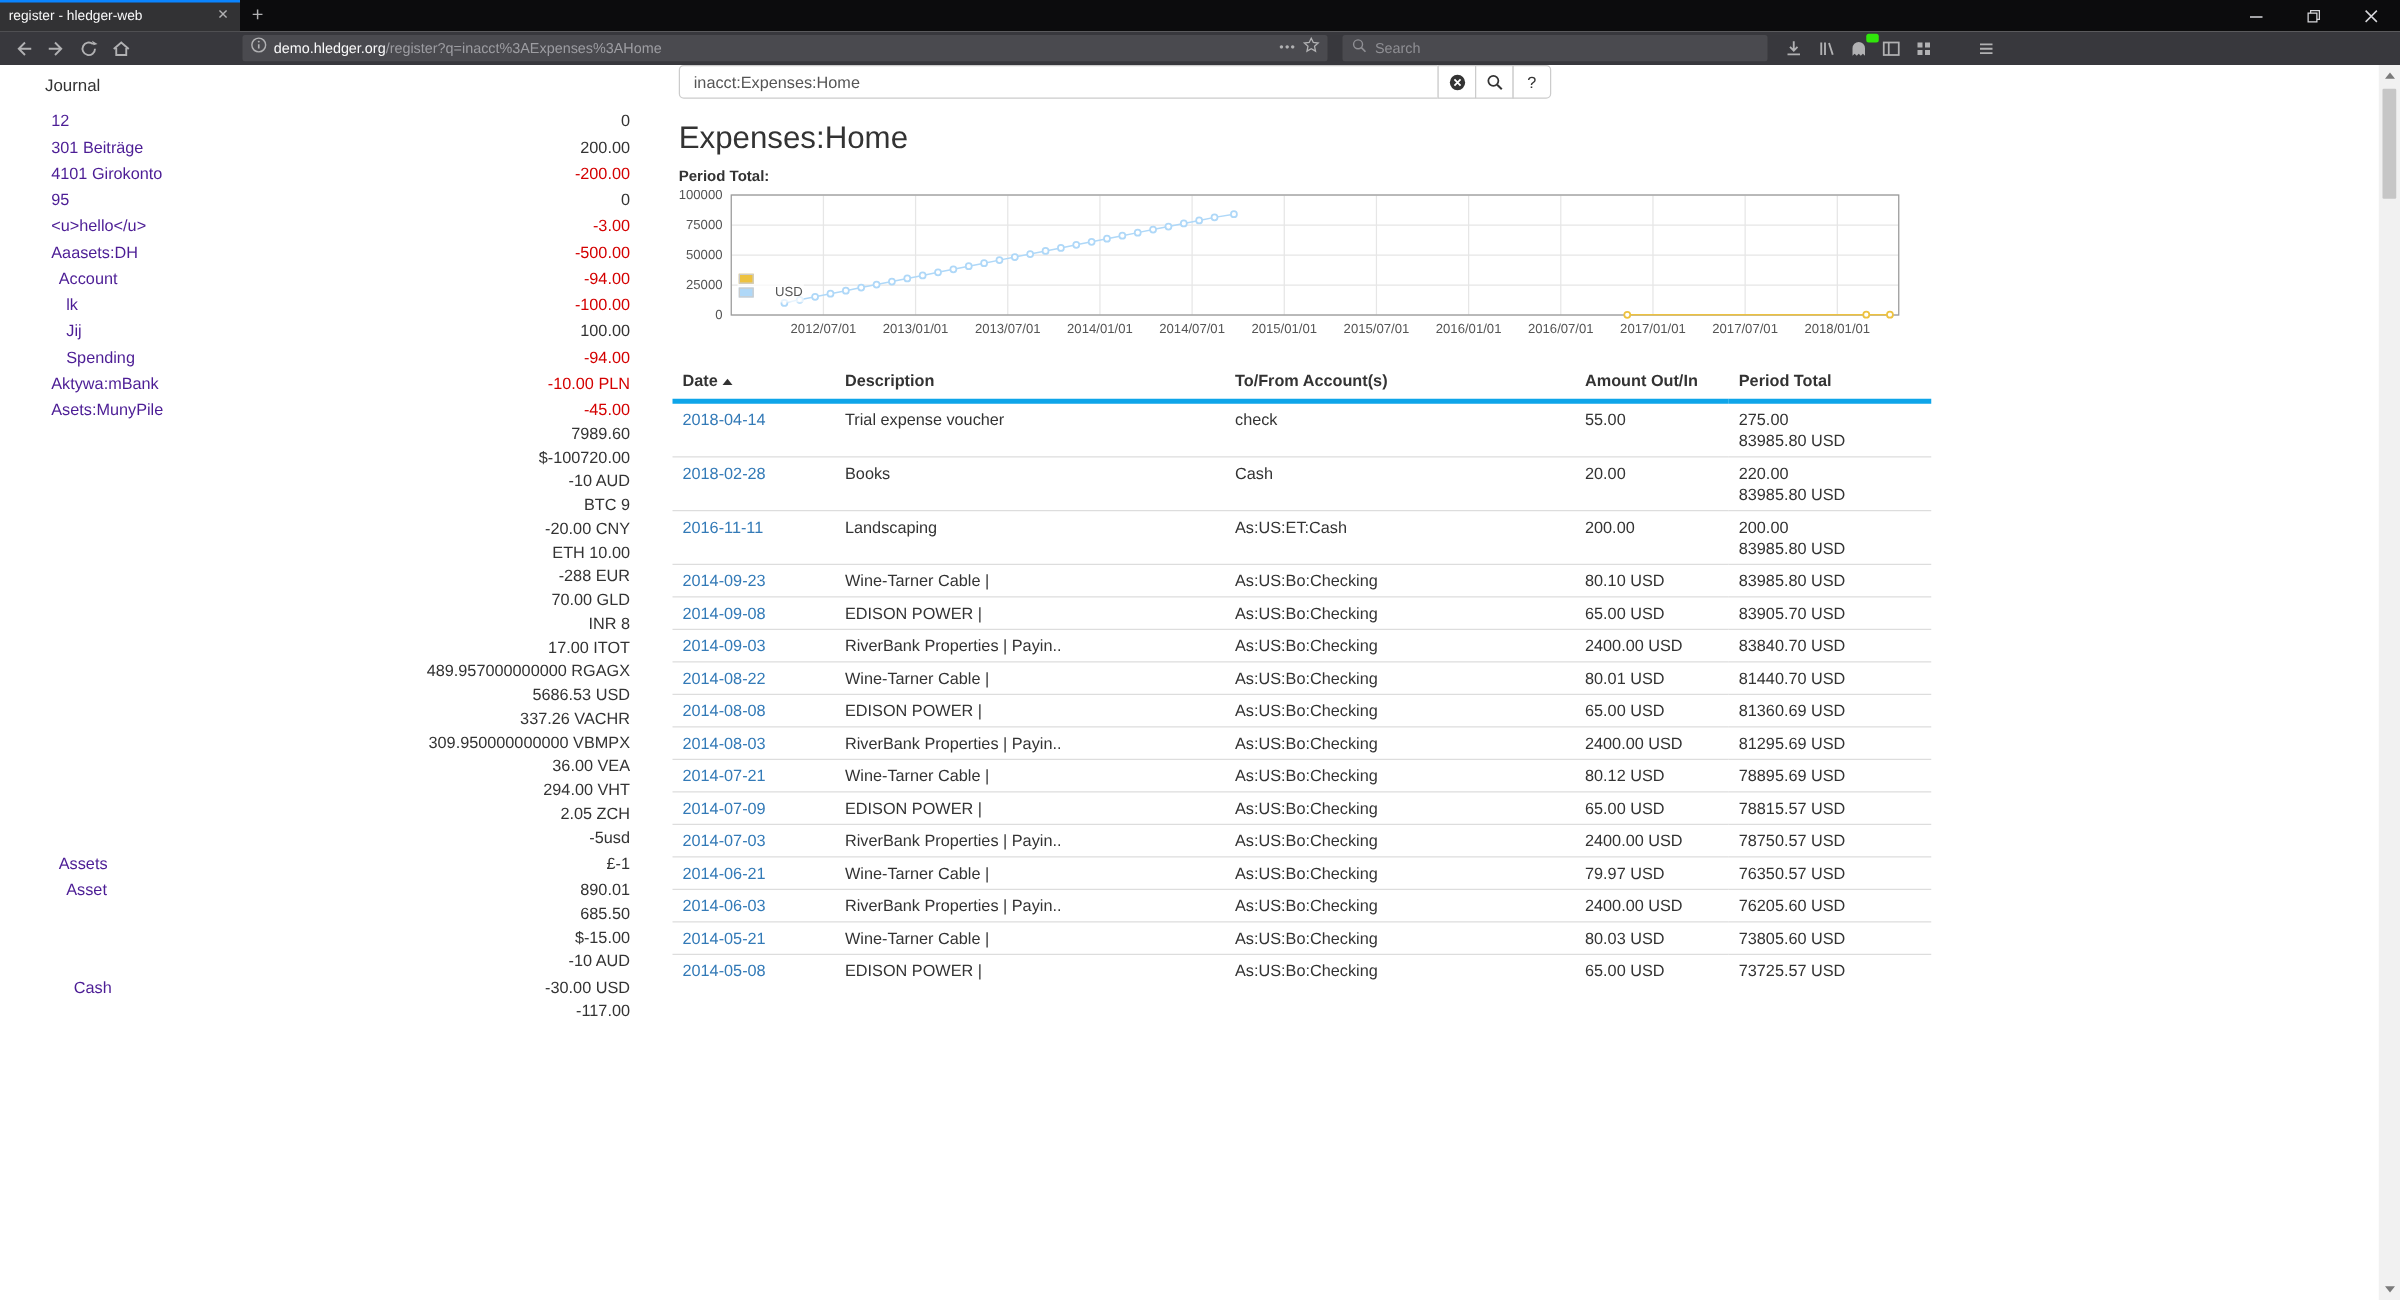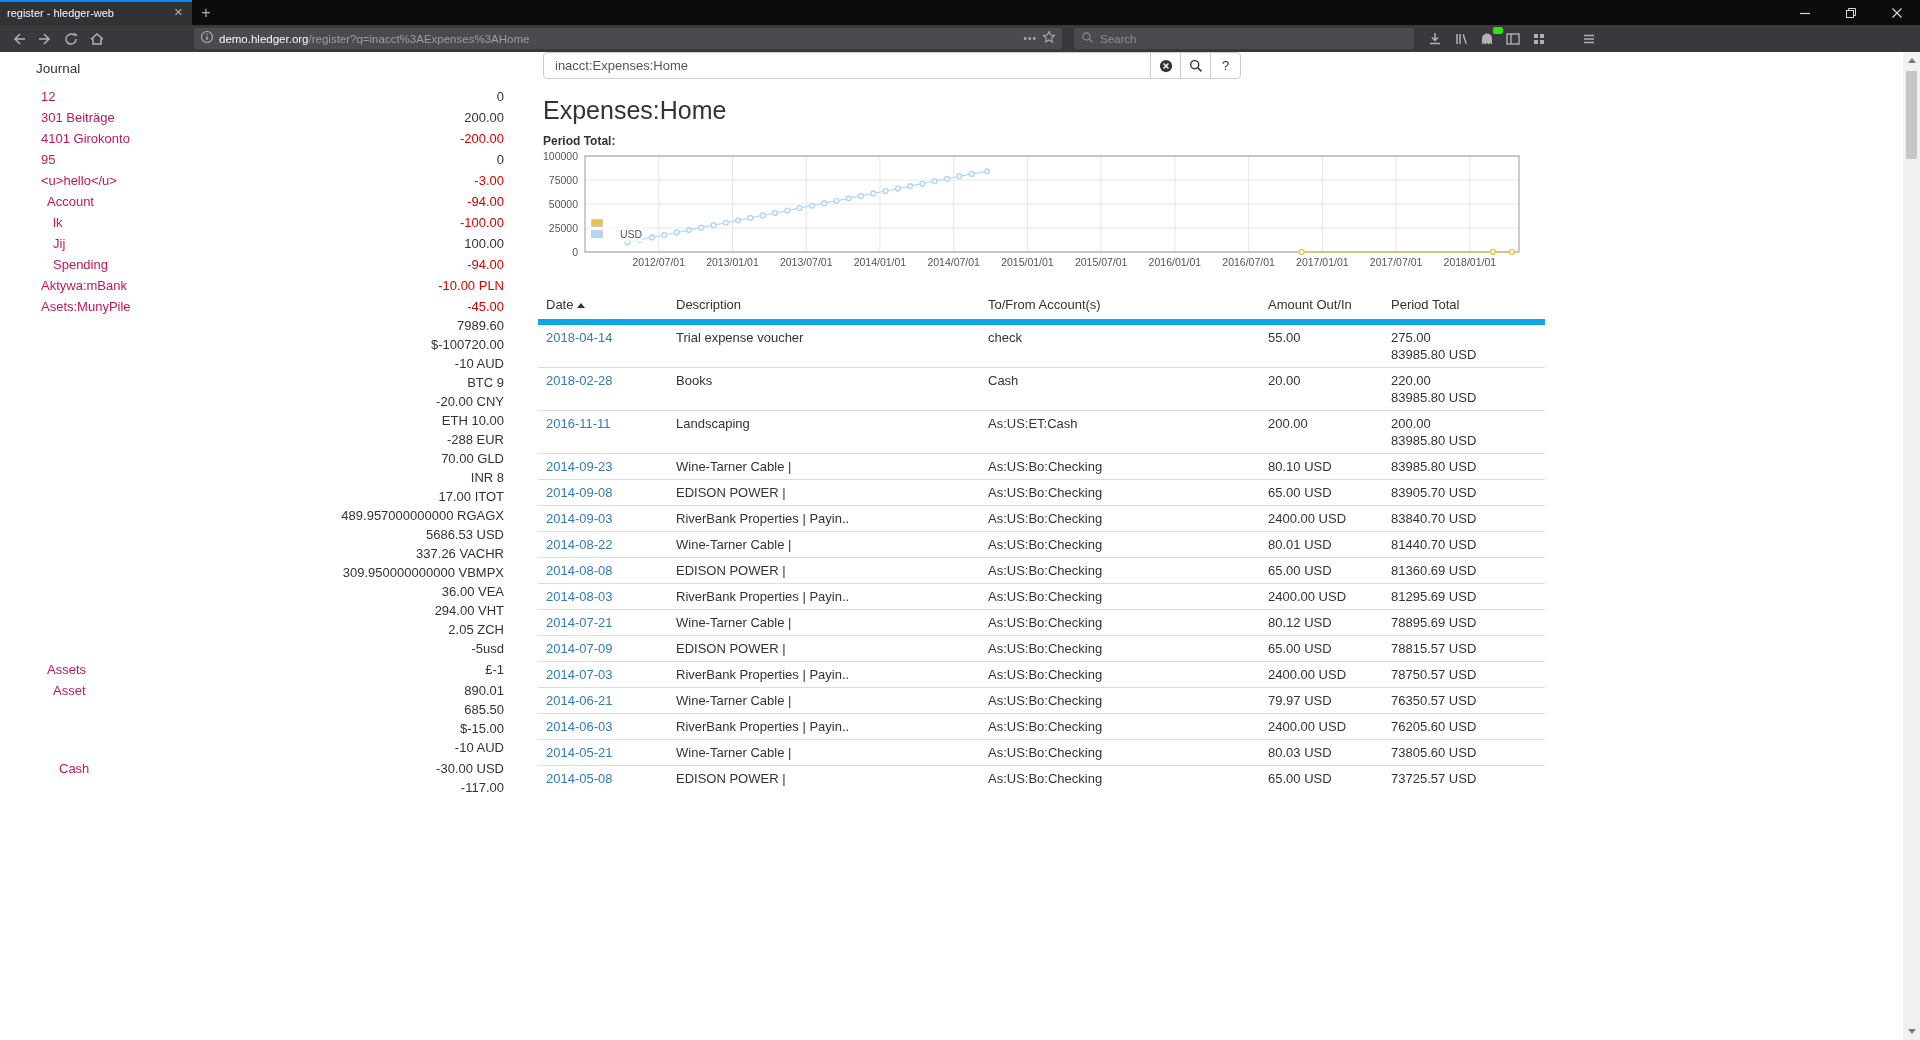--- a/index.html
+++ b/index.html
@@ -39,21 +39,21 @@
   .menu-gap{width:24px}
   .badge-dot{position:absolute;top:-1px;right:-3px;width:10px;height:7px;border-radius:2px;background:#30e60b}
   .rel{position:relative}
 
   
   .content{position:absolute;top:52px;left:0;right:17px;bottom:0;background:#fff;overflow:hidden;color:#333}
 
   .sidebar{position:absolute;left:20px;top:6px;width:484px;font-size:13px;color:#333}
   .sidebar-title{padding-left:16px;line-height:21px;margin-bottom:7px;font-size:13.5px;color:#333;text-decoration:none;display:block}
   .acct-row{display:flex;align-items:flex-start;padding:1px 0}
-  .acct-name{padding-left:16px;line-height:19px;color:#be185d;text-decoration:none;white-space:nowrap}
+  .acct-name{padding-left:16px;line-height:19px;color:#4c1d95;text-decoration:none;white-space:nowrap}
   .acct-bals{margin-left:auto;text-align:right}
   .bal{line-height:19px;white-space:nowrap}
   .neg{color:var(--negative)}
 
   .main{position:absolute;left:531px;top:0;width:1015px}
   .page-title{font-size:30px;font-weight:400;color:#333;margin:14px 0 12px;line-height:34px}
   .search-form{margin-left:12px;width:698px;display:flex}
   .search-input{flex:1;height:27px;border:1px solid #ccc;border-right:1px solid #ccc;
                 border-radius:4px 0 0 4px;padding:0 11px;font-size:13px;color:#555;outline:none;
                 font-family:"Liberation Sans","DejaVu Sans",sans-serif}
@@ -65,21 +65,21 @@
 
   .chart-wrap{position:relative;margin-left:12px;width:980px;height:122px}
   #chart-svg{display:block}
   .chart-legend{position:absolute;left:47px;top:66px;font-size:10.5px;color:#545454;
                 background:rgba(255,255,255,.7);padding:1px}
   .legend-entry{display:flex;align-items:center;gap:17px;margin-bottom:2px;line-height:10px}
   .legend-swatch{width:12px;height:8px;border:1px solid #ccc;display:inline-block}
 
   table.register{border-collapse:collapse;margin:16px 0 0 7px;width:1007px;font-size:13px;
                  color:#333;table-layout:fixed}
-  table.register th{text-align:left;font-weight:400;padding:6px 8px;border-bottom:6px solid #0ea5e9;line-height:17px}
+  table.register th{text-align:left;font-weight:700;padding:6px 8px;border-bottom:4px solid #0ea5e9;line-height:17px}
   table.register td{padding:4px 8px;border-top:1px solid #ddd;vertical-align:top;line-height:17px}
   .right{text-align:left}
   a.date-link{color:var(--link);text-decoration:none}
   .caret-up{display:inline-block;width:0;height:0;border-left:4px solid transparent;
             border-right:4px solid transparent;border-bottom:5px solid #333;margin-left:4px;
             vertical-align:middle}
   .total-line{white-space:nowrap}
 
   
   .scrollbar{position:absolute;top:52px;right:0;width:17px;bottom:0;background:#f1f1f1;
@@ -234,20 +234,26 @@
         <div class="acct-row">
           <a class="acct-name" href="#" style="margin-left: 5px;">95</a>
           <div class="acct-bals">
             <div class="bal">0</div>
           </div>
         </div>
         <div class="acct-row">
           <a class="acct-name" href="#" style="margin-left: 5px;">&lt;u&gt;hello&lt;/u&gt;</a>
           <div class="acct-bals">
             <div class="bal neg">-3.00</div>
+          </div>
+        </div>
+        <div class="acct-row">
+          <a class="acct-name" href="#" style="margin-left: 5px;">Aaasets:DH</a>
+          <div class="acct-bals">
+            <div class="bal neg">-500.00</div>
           </div>
         </div>
         <div class="acct-row">
           <a class="acct-name" href="#" style="margin-left: 11px;">Account</a>
           <div class="acct-bals">
             <div class="bal neg">-94.00</div>
           </div>
         </div>
         <div class="acct-row">
           <a class="acct-name" href="#" style="margin-left: 17px;">lk</a>

